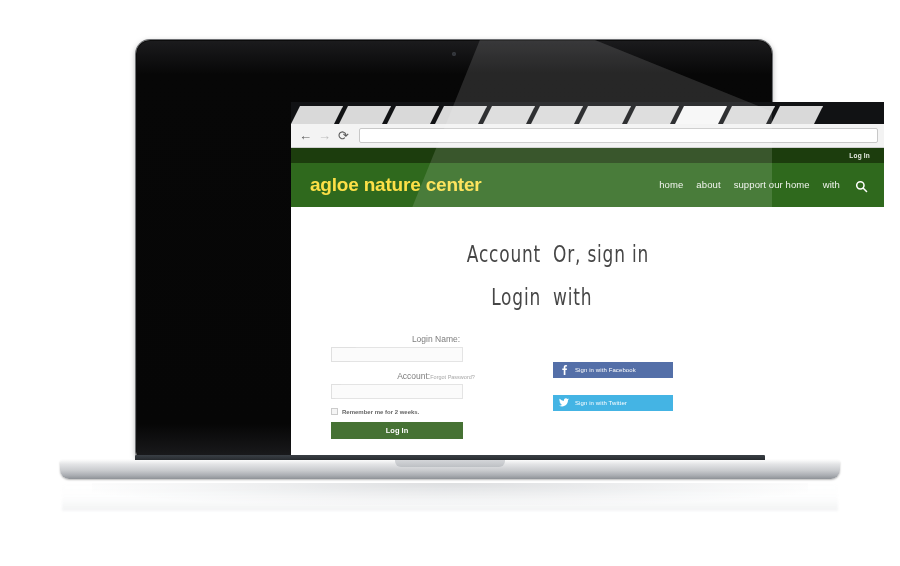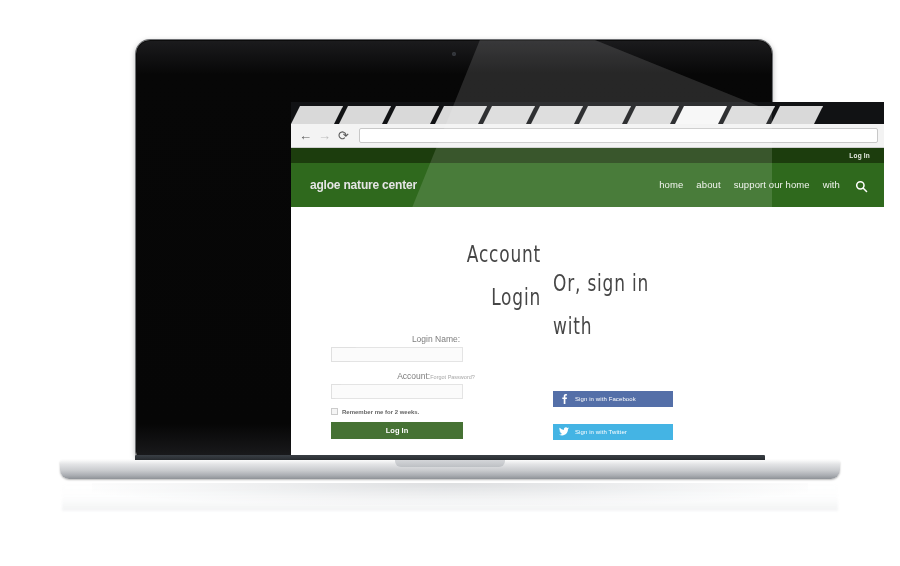--- a/index.html
+++ b/index.html
@@ -166,22 +166,22 @@
   .site-header {
     height: 44px;
     background: #2f691d;
     display: flex;
     align-items: center;
     justify-content: space-between;
     padding: 0 16px 0 19px;
     box-sizing: border-box;
   }
   .site-logo {
-    color: #e5e5e5;
-    font-size: 12px;
+    color: #fde047;
+    font-size: 19px;
     font-weight: bold;
     letter-spacing: -.2px;
   }
   .site-nav {
     display: flex;
     align-items: flex-start;
     gap: 13px;
   }
   .nav-link {
     color: #f1f4ee;
@@ -207,21 +207,20 @@
   }
   .col-left {
     width: 250px;
     padding-left: 40px;
     box-sizing: border-box;
   }
   .col-right {
     flex: 1;
     padding-left: 12px;
     box-sizing: border-box;
-    margin-top: 29px;
   }
 
   .display-heading {
     font-family: "DejaVu Sans Condensed", "Liberation Sans Narrow", "Liberation Sans", sans-serif;
     font-size: 23px;
     line-height: 1.85;
     color: #2b2b2b;
     font-weight: normal;
     letter-spacing: 1px;
     font-stretch: condensed;

